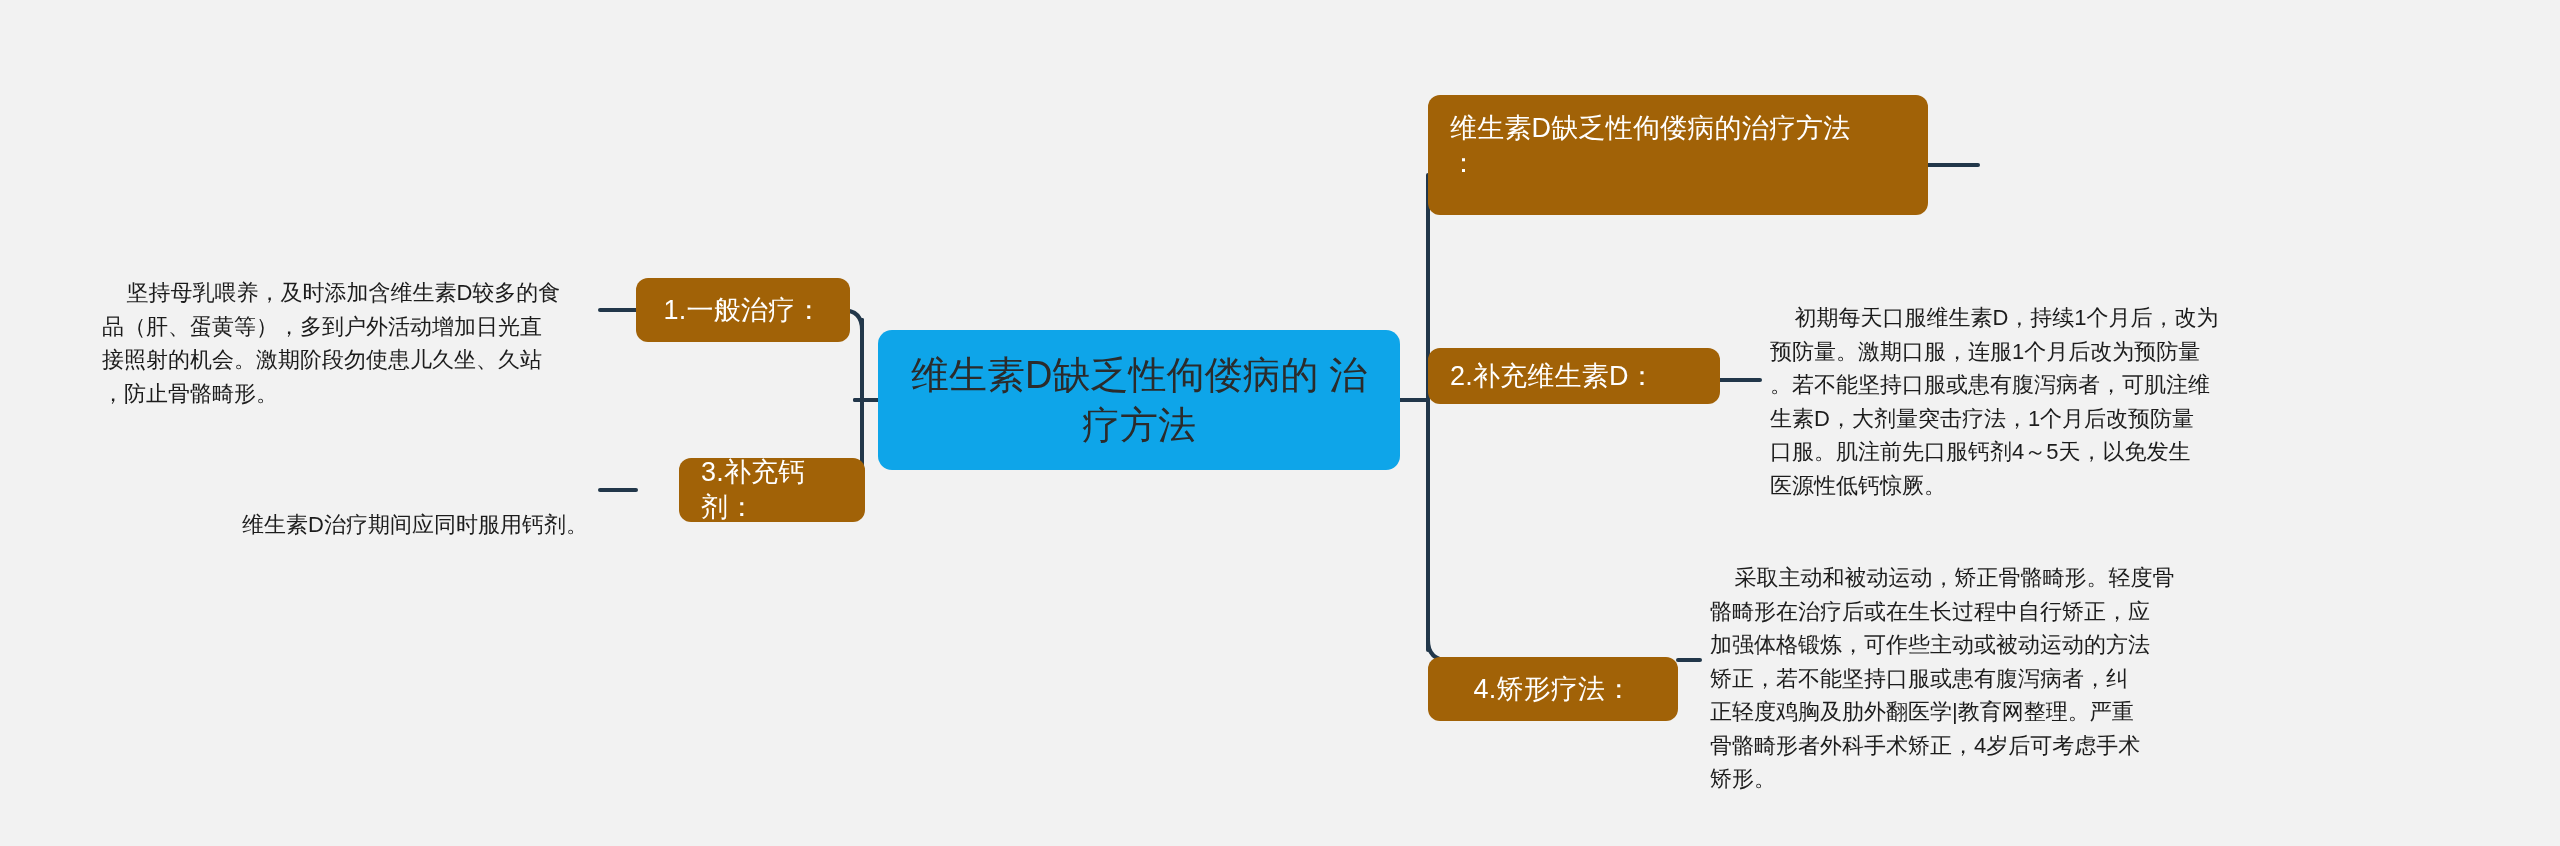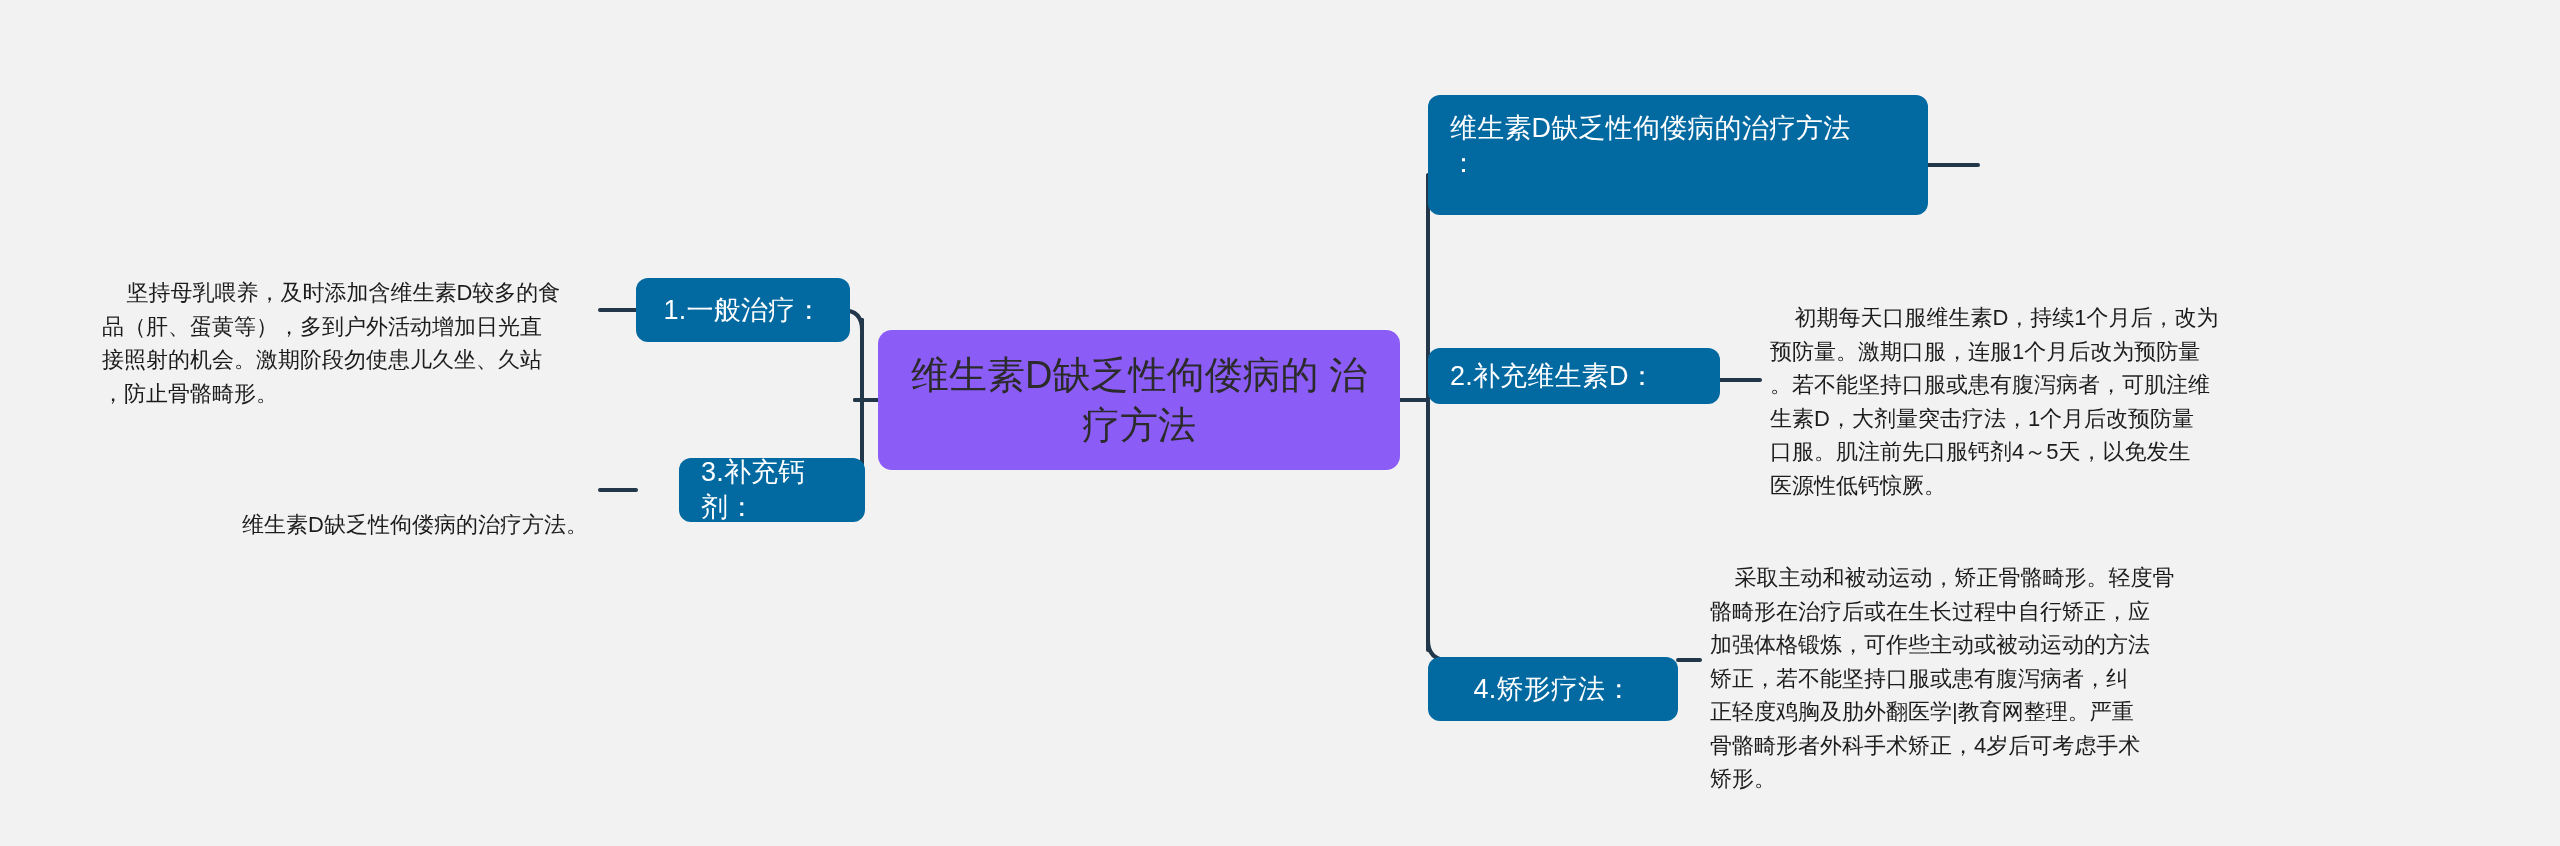--- a/index.html
+++ b/index.html
@@ -30,32 +30,32 @@
 
   .node {
     position: absolute;
     box-sizing: border-box;
     display: flex;
     align-items: center;
     border-radius: 12px;
   }
 
   .node-root {
-    background: #8b5cf6;
+    background: #0ea5e9;
     border-radius: 14px;
     justify-content: center;
     text-align: center;
     color: #2b2b2b;
     font-size: 38px;
     line-height: 1.32;
     padding: 14px 18px;
   }
 
   .node-branch {
-    background: #0369a1;
+    background: #a16207;
     color: #ffffff;
     font-size: 27px;
     line-height: 1.28;
     padding: 12px 22px;
     letter-spacing: 0.2px;
   }
 
   .leaf {
     position: absolute;
     box-sizing: border-box;
@@ -121,21 +121,21 @@
     <span>坚持母乳喂养，及时添加含维生素D较多的食
 品（肝、蛋黄等），多到户外活动增加日光直
 接照射的机会。激期阶段勿使患儿久坐、久站
 ，防止骨骼畸形。</span>
   </div>
 
   <div class="node node-branch" style="left:636px; top:458px; width:186px; height:64px; justify-content:center;margin-left:43px;">
     <span>3.补充钙剂：</span>
   </div>
   <div class="leaf leaf-left-al" style="left:98px; top:475px; width:490px;">
-    <span>维生素D缺乏性佝偻病的治疗方法。</span>
+    <span>维生素D治疗期间应同时服用钙剂。</span>
   </div>
 
   <div class="node node-branch" style="left:1428px; top:95px; width:500px; height:120px; align-items:flex-start; padding-top:16px;">
     <span style="white-space:pre-wrap;">维生素D缺乏性佝偻病的治疗方法
 ：</span>
   </div>
 
   <div class="node node-branch" style="left:1428px; top:348px; width:292px; height:56px;">
     <span>2.补充维生素D：</span>
   </div>

